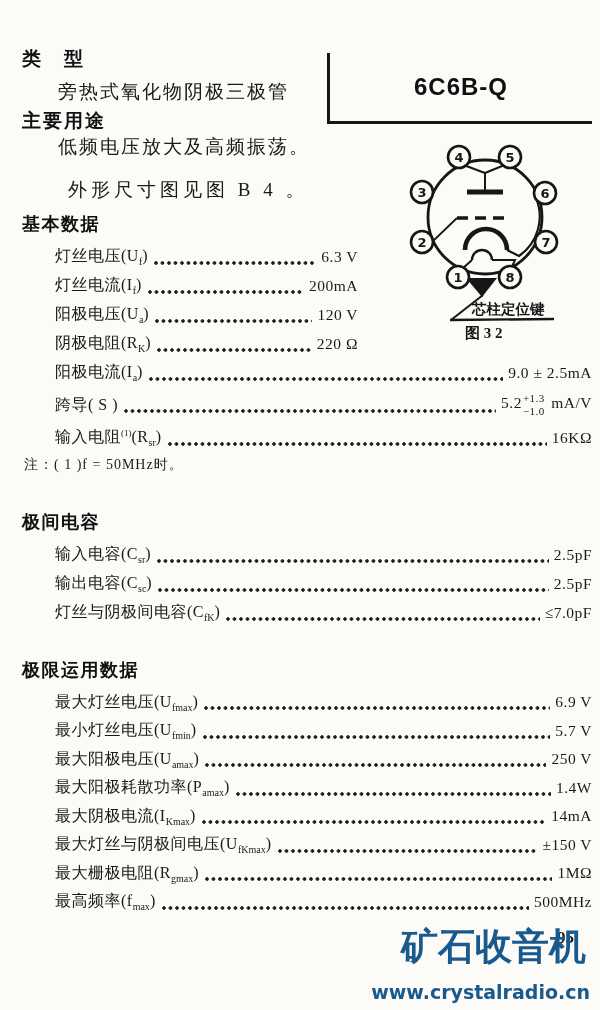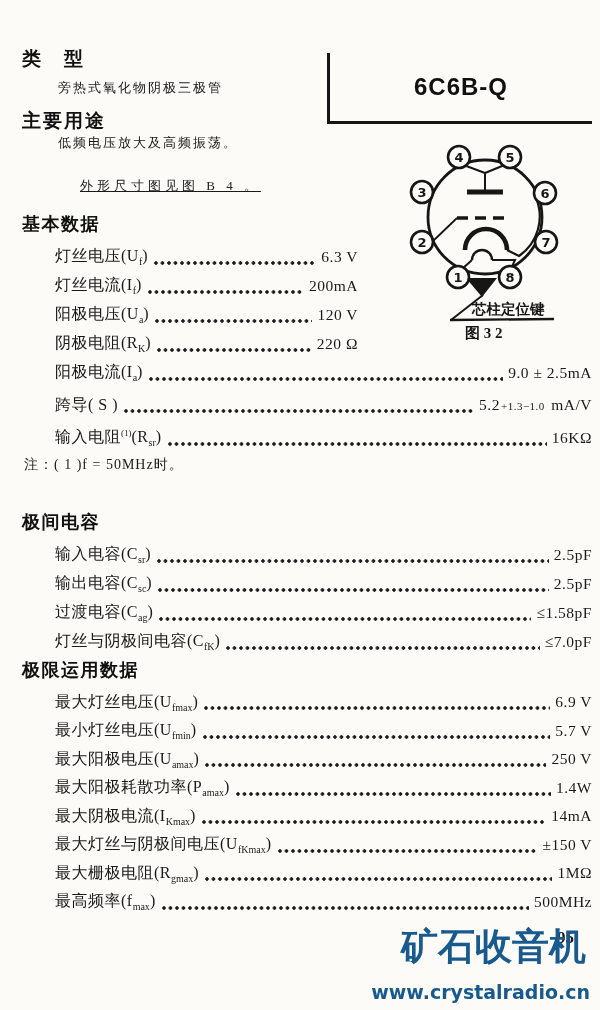--- a/index.html
+++ b/index.html
@@ -5,21 +5,21 @@
   html,body{margin:0;padding:0;}
   body{background:#888;}
   .page{
     position:relative; width:600px; height:1010px; margin:0 auto;
     background:#fcfbf8; color:#1a1a1a; overflow:hidden;
     font-family:"Liberation Serif","DejaVu Serif",serif;
   }
   .h-sans{font-family:"DejaVu Sans","Liberation Sans",sans-serif;font-weight:bold;}
   .abs{position:absolute;}
   .heading{font-size:19px;letter-spacing:2px;color:#111;}
-  .bodyline{font-size:13px;letter-spacing:2px;}
+  .bodyline{font-size:19px;letter-spacing:2px;}
   
   .model-box{
     left:327px; top:53px; width:262px; height:68px;
     border-left:3px solid #161616; border-bottom:3px solid #161616;
     display:flex; align-items:center; justify-content:center;
   }
   .model-box .model{
     font-family:"Liberation Sans","DejaVu Sans",sans-serif;
     font-weight:bold; font-size:24px; letter-spacing:1px; color:#101010;
   }
@@ -33,21 +33,21 @@
   .lbl{white-space:nowrap; letter-spacing:0.5px;}
   .lbl sub{font-size:10px; letter-spacing:0;}
   .lbl sup{font-size:9px; letter-spacing:0;}
   .leader{
     flex:1 1 auto; height:4px; margin:0 5px 0 6px; transform:translateY(6px);
     background-image:radial-gradient(circle at 2px 2px,#1c1c1c 1.5px,transparent 2px);
     background-size:6.5px 4px; background-repeat:repeat-x; background-position:left bottom;
     min-width:12px;
   }
   .val{white-space:nowrap; font-size:15.5px; letter-spacing:0.5px;}
-  .tol{display:inline-flex; flex-direction:row; font-size:11px; line-height:1.15;
+  .tol{display:inline-flex; flex-direction:column; font-size:11px; line-height:1.15;
        vertical-align:middle; margin:0 2px 0 1px; text-align:left;}
   .note{font-size:14px; margin-top:4px; margin-left:2px; letter-spacing:1px;}
   
   .fig{left:393px; top:141px; width:205px; height:228px;}
   .fig svg{display:block;}
   
   .pageno{right:26px; top:928px; font-size:17px; font-weight:bold;}
   .wm-logo{right:14px; top:928px; font-size:37px; line-height:1;
            font-family:"DejaVu Sans","Liberation Sans",sans-serif; font-weight:bold;}
   .wm-url{right:10px; top:981px; font-size:19px;
@@ -55,21 +55,21 @@
 </style>
 </head>
 <body>
 
 <div class="page">
 
   <div class="abs h-sans heading" style="left:22px;top:46px;">类　型</div>
   <div class="abs bodyline" style="left:58px;top:79px;">旁热式氧化物阴极三极管</div>
   <div class="abs h-sans heading" style="left:22px;top:108px;">主要用途</div>
   <div class="abs bodyline" style="left:58px;top:134px;">低频电压放大及高频振荡。</div>
-  <div class="abs bodyline" style="left:80px;top:177px;letter-spacing:4px;text-decoration:underline;">外形尺寸图见图 B 4 。</div>
+  <div class="abs bodyline" style="left:68px;top:177px;letter-spacing:4px;">外形尺寸图见图 B 4 。</div>
 
   <div class="abs model-box">
     <span class="model">6C6B-Q</span>
   </div>
 
   <div class="abs fig">
     <svg width="205" height="228" viewBox="0 0 205 228">
 
       <polygon points="73,137 104,137 89,156" fill="#161616"></polygon>
 
@@ -181,25 +181,20 @@
         <span class="lbl"><span>输入电容(C</span><sub>sr</sub><span>)</span></span>
         <span class="leader"></span>
         <span class="val">2.5pF</span>
       </div>
       <div class="row">
         <span class="lbl"><span>输出电容(C</span><sub>sc</sub><span>)</span></span>
         <span class="leader"></span>
         <span class="val">2.5pF</span>
       </div>
       <div class="row">
-        <span class="lbl"><span>过渡电容(C</span><sub>ag</sub><span>)</span></span>
-        <span class="leader"></span>
-        <span class="val">≤1.58pF</span>
-      </div>
-      <div class="row">
         <span class="lbl"><span>灯丝与阴极间电容(C</span><sub>fK</sub><span>)</span></span>
         <span class="leader"></span>
         <span class="val">≤7.0pF</span>
       </div>
     </div>
   </div>
 
   <div class="abs section" style="top:658px;">
     <div class="h-sans sec-heading">极限运用数据</div>
     <div class="rows">

